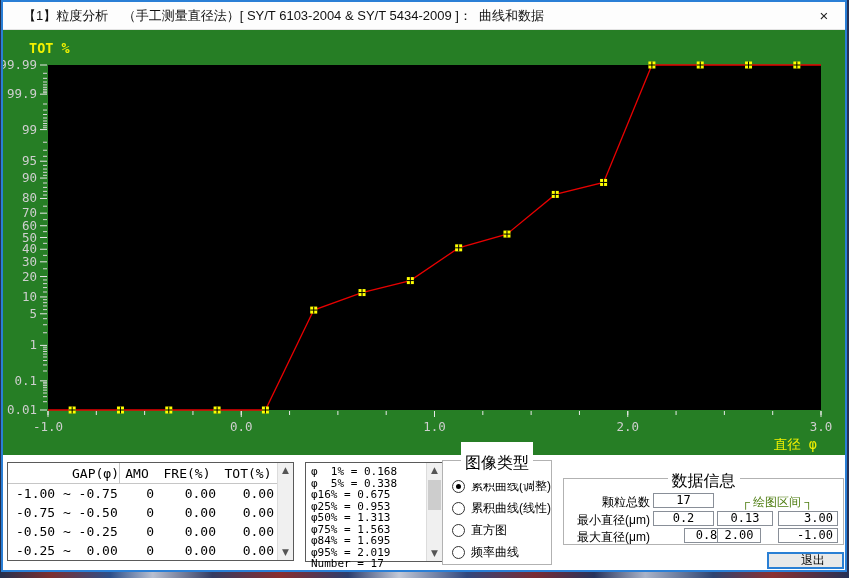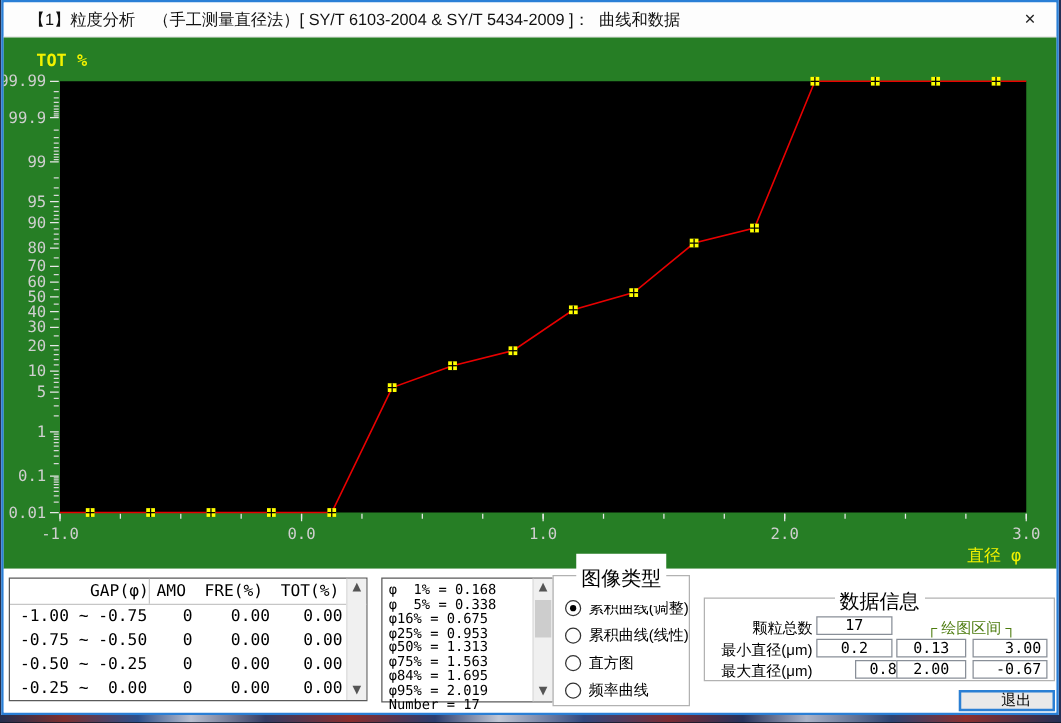--- a/index.html
+++ b/index.html
@@ -376,21 +376,21 @@
         <div class="di-field" style="left:89px;top:14px;width:61px;">17</div>
         <div class="di-range" style="left:152px;top:15px;width:122px;">┌ 绘图区间 ┐</div>
 
         <div class="di-label-cell" style="left:2px;top:33px;width:84px;">最小直径(μm)</div>
         <div class="di-field" style="left:89px;top:32px;width:61px;">0.2</div>
         <div class="di-field" style="left:153px;top:32px;width:56px;">0.13</div>
         <div class="di-field ralign" style="left:214px;top:32px;width:60px;">3.00</div>
 
         <div class="di-label-cell" style="left:2px;top:50px;width:84px;">最大直径(μm)</div>
         <div class="di-field" style="left:89px;top:49px;width:45px;margin-left:31px;">0.8</div>
-        <div class="di-field" style="left:153px;top:49px;width:56px;">2.00</div>
-        <div class="di-field ralign" style="left:214px;top:49px;width:60px;">-0.67</div>
+        <div class="di-field" style="left:153px;top:49px;width:44px;">2.00</div>
+        <div class="di-field ralign" style="left:214px;top:49px;width:60px;">-1.00</div>
       </div>
 
       <div class="exit-btn">退出</div>
 
     </div>
   </div>
 </div>
 
 </body></html>

